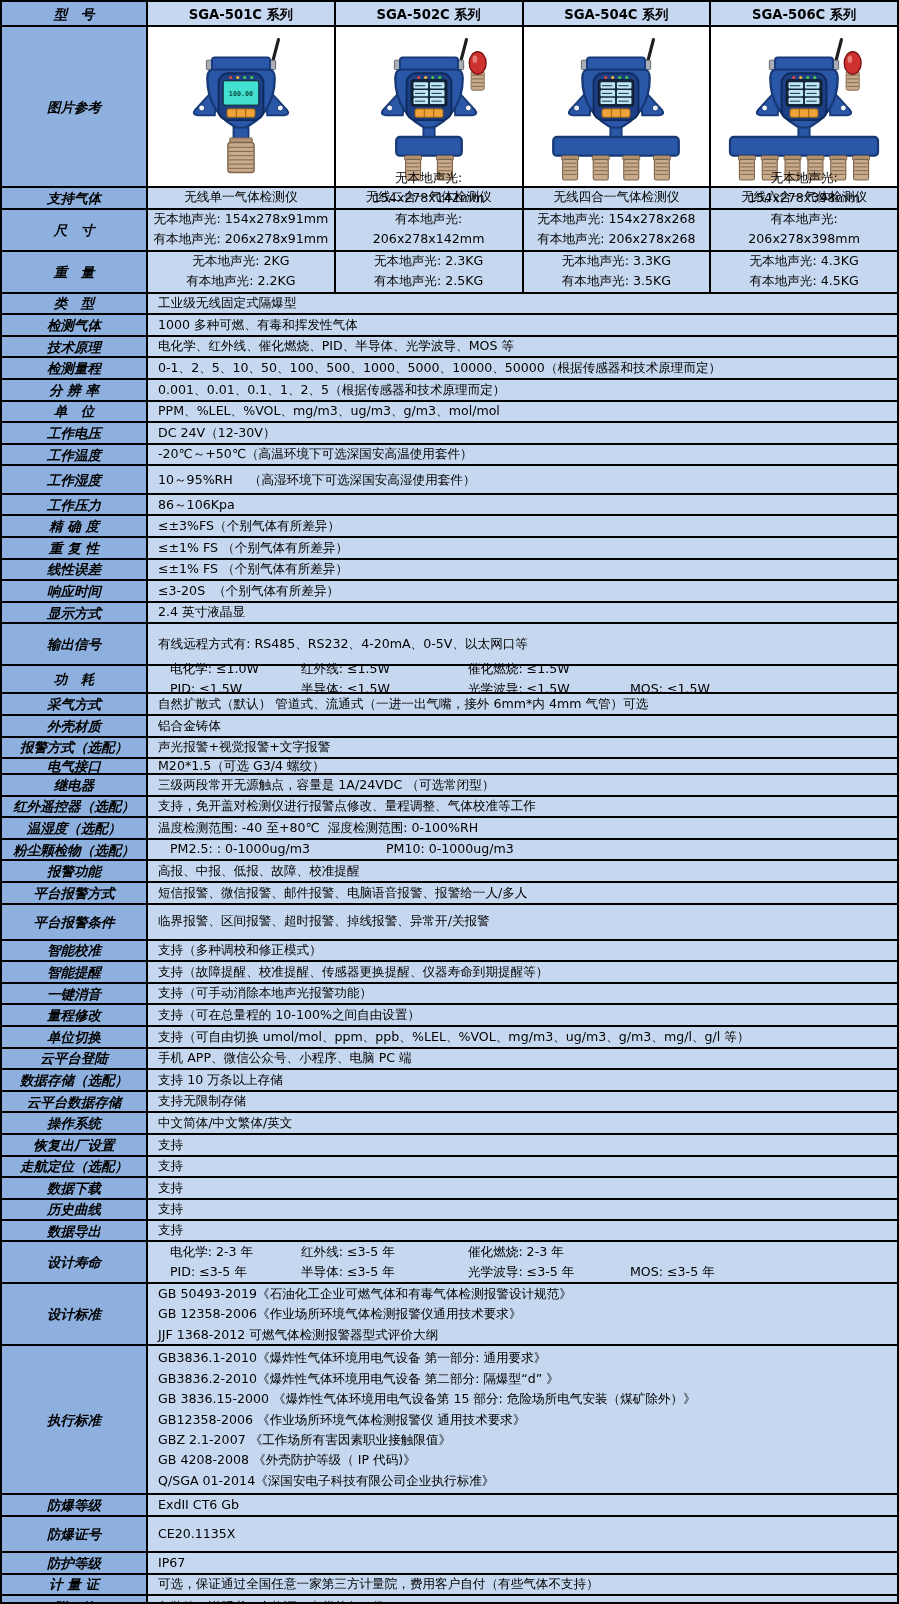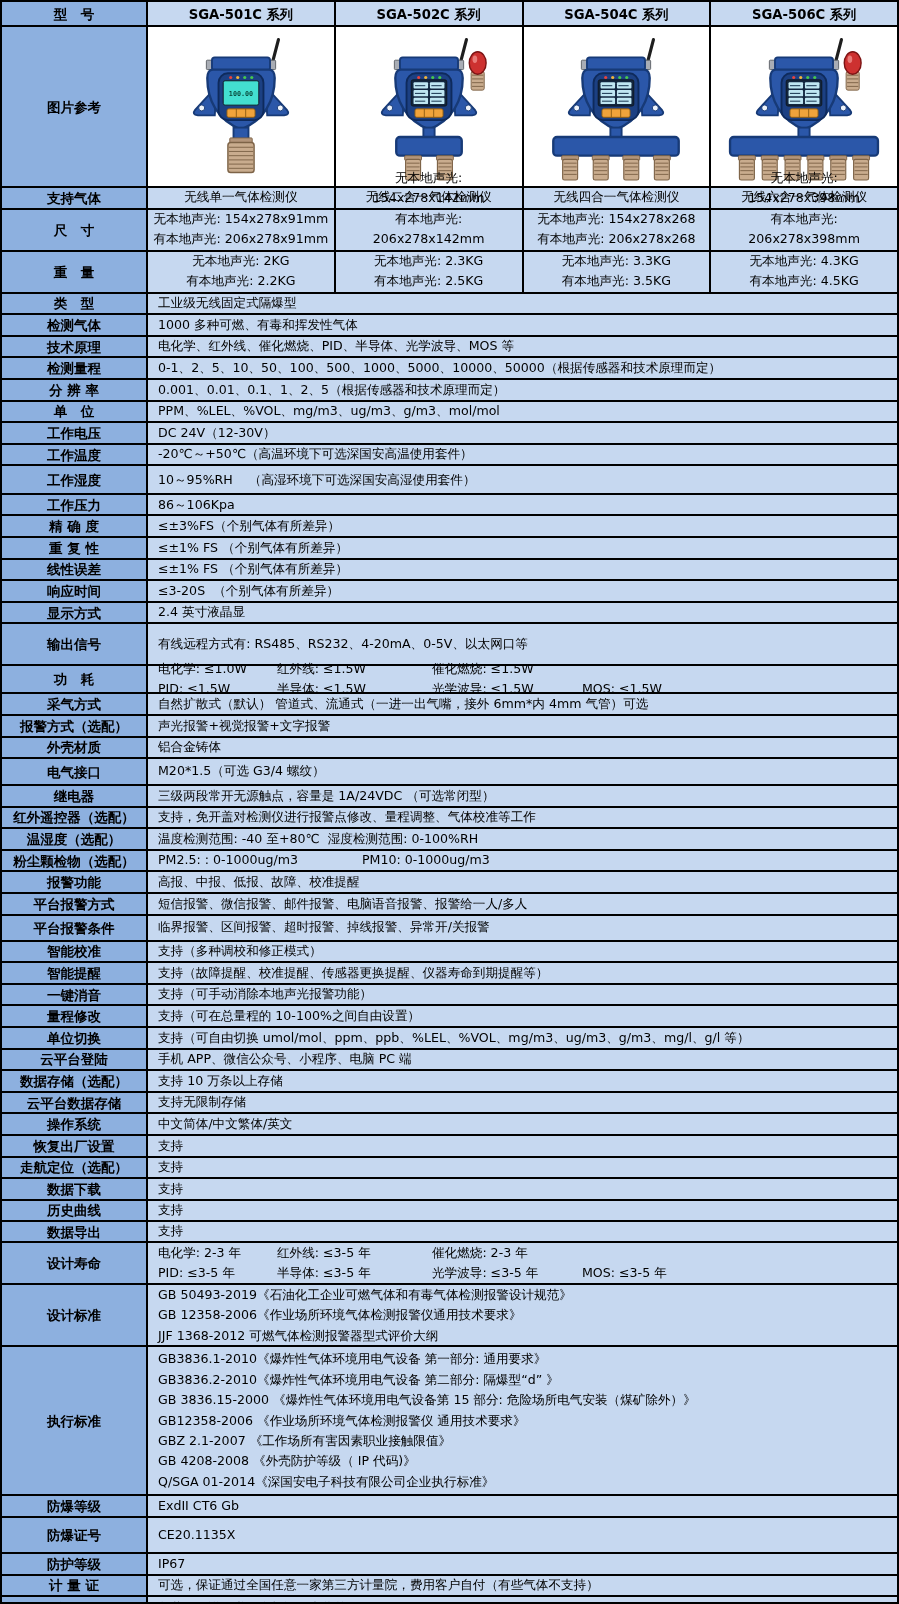--- a/index.html
+++ b/index.html
@@ -8,39 +8,39 @@
     width:899px;height:1604px;box-sizing:border-box;
     border:2px solid #000;background:var(--value-bg,#c6d8f0);
     overflow:hidden;
   }
   .row{display:flex;align-items:stretch;box-sizing:border-box;border-bottom:2px solid #000;}
   .row:last-child{border-bottom:none;}
   .label-cell{
     flex:0 0 146px;width:146px;box-sizing:border-box;
     background:var(--label-bg,#8db0df);border-right:2px solid #000;
     display:flex;align-items:center;justify-content:center;text-align:center;
-    font-weight:bold;font-size:13.5px;line-height:16px;padding:0 0;
+    font-weight:bold;font-size:13.5px;line-height:16px;padding:0 0;font-style:italic;
   }
   .value-area{flex:1;display:flex;min-width:0;}
   .col-cell{
     flex:1;box-sizing:border-box;border-right:2px solid #000;
     background:var(--value-bg,#c6d8f0);
     display:flex;flex-direction:column;align-items:center;justify-content:flex-end;
     font-size:12.6px;text-align:center;padding:0 2px;min-width:0;
   }
   .col-cell:last-child{border-right:none;}
   .model-cell{font-weight:bold;font-size:13.2px;}
   .img-cell{background:#fff;justify-content:center;}
   .span-cell{
     flex:1;box-sizing:border-box;background:var(--value-bg,#c6d8f0);
     display:flex;flex-direction:column;justify-content:center;
     font-size:12.6px;padding:0 10px;min-width:0;
   }
   .line{line-height:20.4px;white-space:pre-wrap;}
-  .seg{display:inline-block;white-space:pre-wrap;vertical-align:top;}
+  .seg{display:inline-block;white-space:pre-wrap;vertical-align:top;margin-left:12px;}
   svg{display:block;}
 </style>
 </head>
 <body>
 
 <div id="spec-table">
     <div class="row" style="height:25px">
       <div class="label-cell">型　号</div>
       <div class="value-area">
         <div class="col-cell model-cell">
@@ -458,32 +458,32 @@
         <div class="line"><span class="seg" style="width:119px">PID: ≤1.5W</span><span class="seg" style="width:155px">半导体: ≤1.5W</span><span class="seg" style="width:150px">光学波导: ≤1.5W</span><span class="seg">MOS: ≤1.5W</span></div>
       </div>
     </div>
     <div class="row" style="height:21.6px">
       <div class="label-cell">采气方式</div>
       <div class="span-cell">
         <div class="line">自然扩散式（默认） 管道式、流通式（一进一出气嘴，接外 6mm*内 4mm 气管）可选</div>
       </div>
     </div>
     <div class="row" style="height:21.6px">
+      <div class="label-cell">外壳材质</div>
+      <div class="span-cell">
+        <div class="line">铝合金铸体</div>
+      </div>
+    </div>
+    <div class="row" style="height:21.6px">
       <div class="label-cell">报警方式（选配）</div>
       <div class="span-cell">
         <div class="line">声光报警+视觉报警+文字报警</div>
       </div>
     </div>
-    <div class="row" style="height:21.6px">
-      <div class="label-cell">外壳材质</div>
-      <div class="span-cell">
-        <div class="line">铝合金铸体</div>
-      </div>
-    </div>
-    <div class="row" style="height:27px">
+    <div class="row" style="height:16px">
       <div class="label-cell">电气接口</div>
       <div class="span-cell">
         <div class="line">M20*1.5（可选 G3/4 螺纹）</div>
       </div>
     </div>
     <div class="row" style="height:21.6px">
       <div class="label-cell">继电器</div>
       <div class="span-cell">
         <div class="line">三级两段常开无源触点，容量是 1A/24VDC （可选常闭型）</div>
       </div>
@@ -511,21 +511,21 @@
       <div class="span-cell">
         <div class="line">高报、中报、低报、故障、校准提醒</div>
       </div>
     </div>
     <div class="row" style="height:21.6px">
       <div class="label-cell">平台报警方式</div>
       <div class="span-cell">
         <div class="line">短信报警、微信报警、邮件报警、电脑语音报警、报警给一人/多人</div>
       </div>
     </div>
-    <div class="row" style="height:26px">
+    <div class="row" style="height:36px">
       <div class="label-cell">平台报警条件</div>
       <div class="span-cell">
         <div class="line">临界报警、区间报警、超时报警、掉线报警、异常开/关报警</div>
       </div>
     </div>
     <div class="row" style="height:21.6px">
       <div class="label-cell">智能校准</div>
       <div class="span-cell">
         <div class="line">支持（多种调校和修正模式）</div>
       </div>

